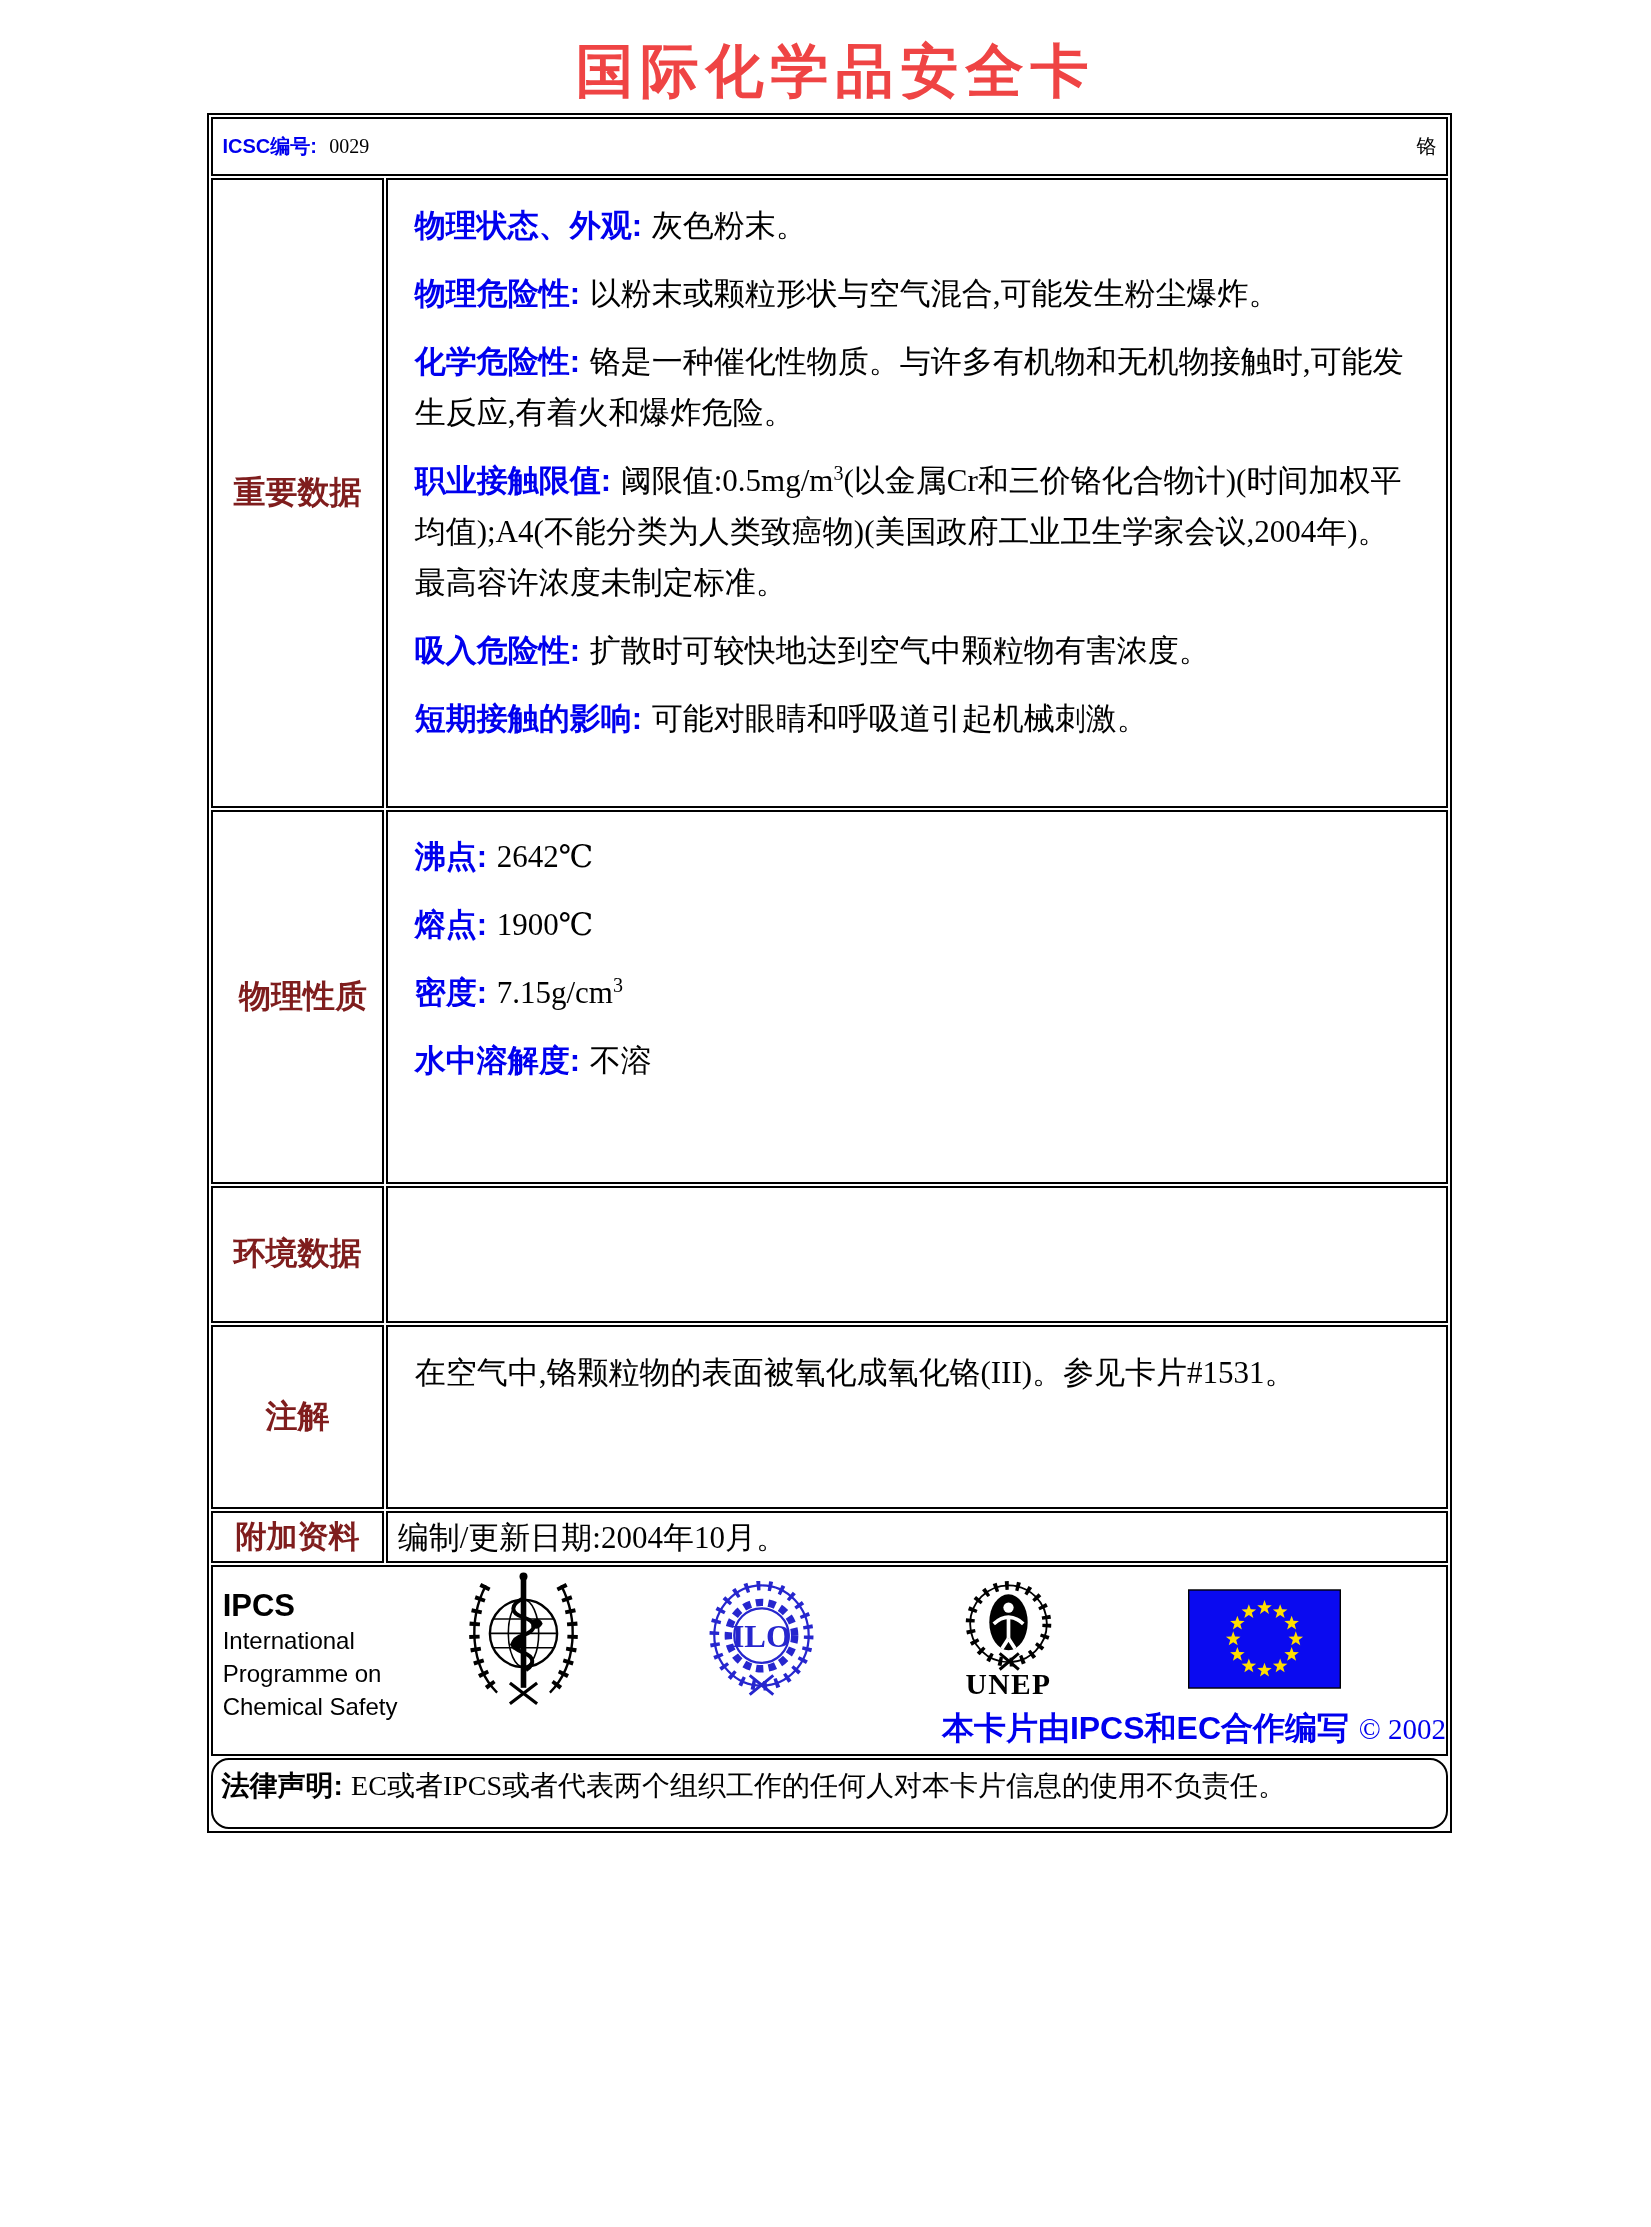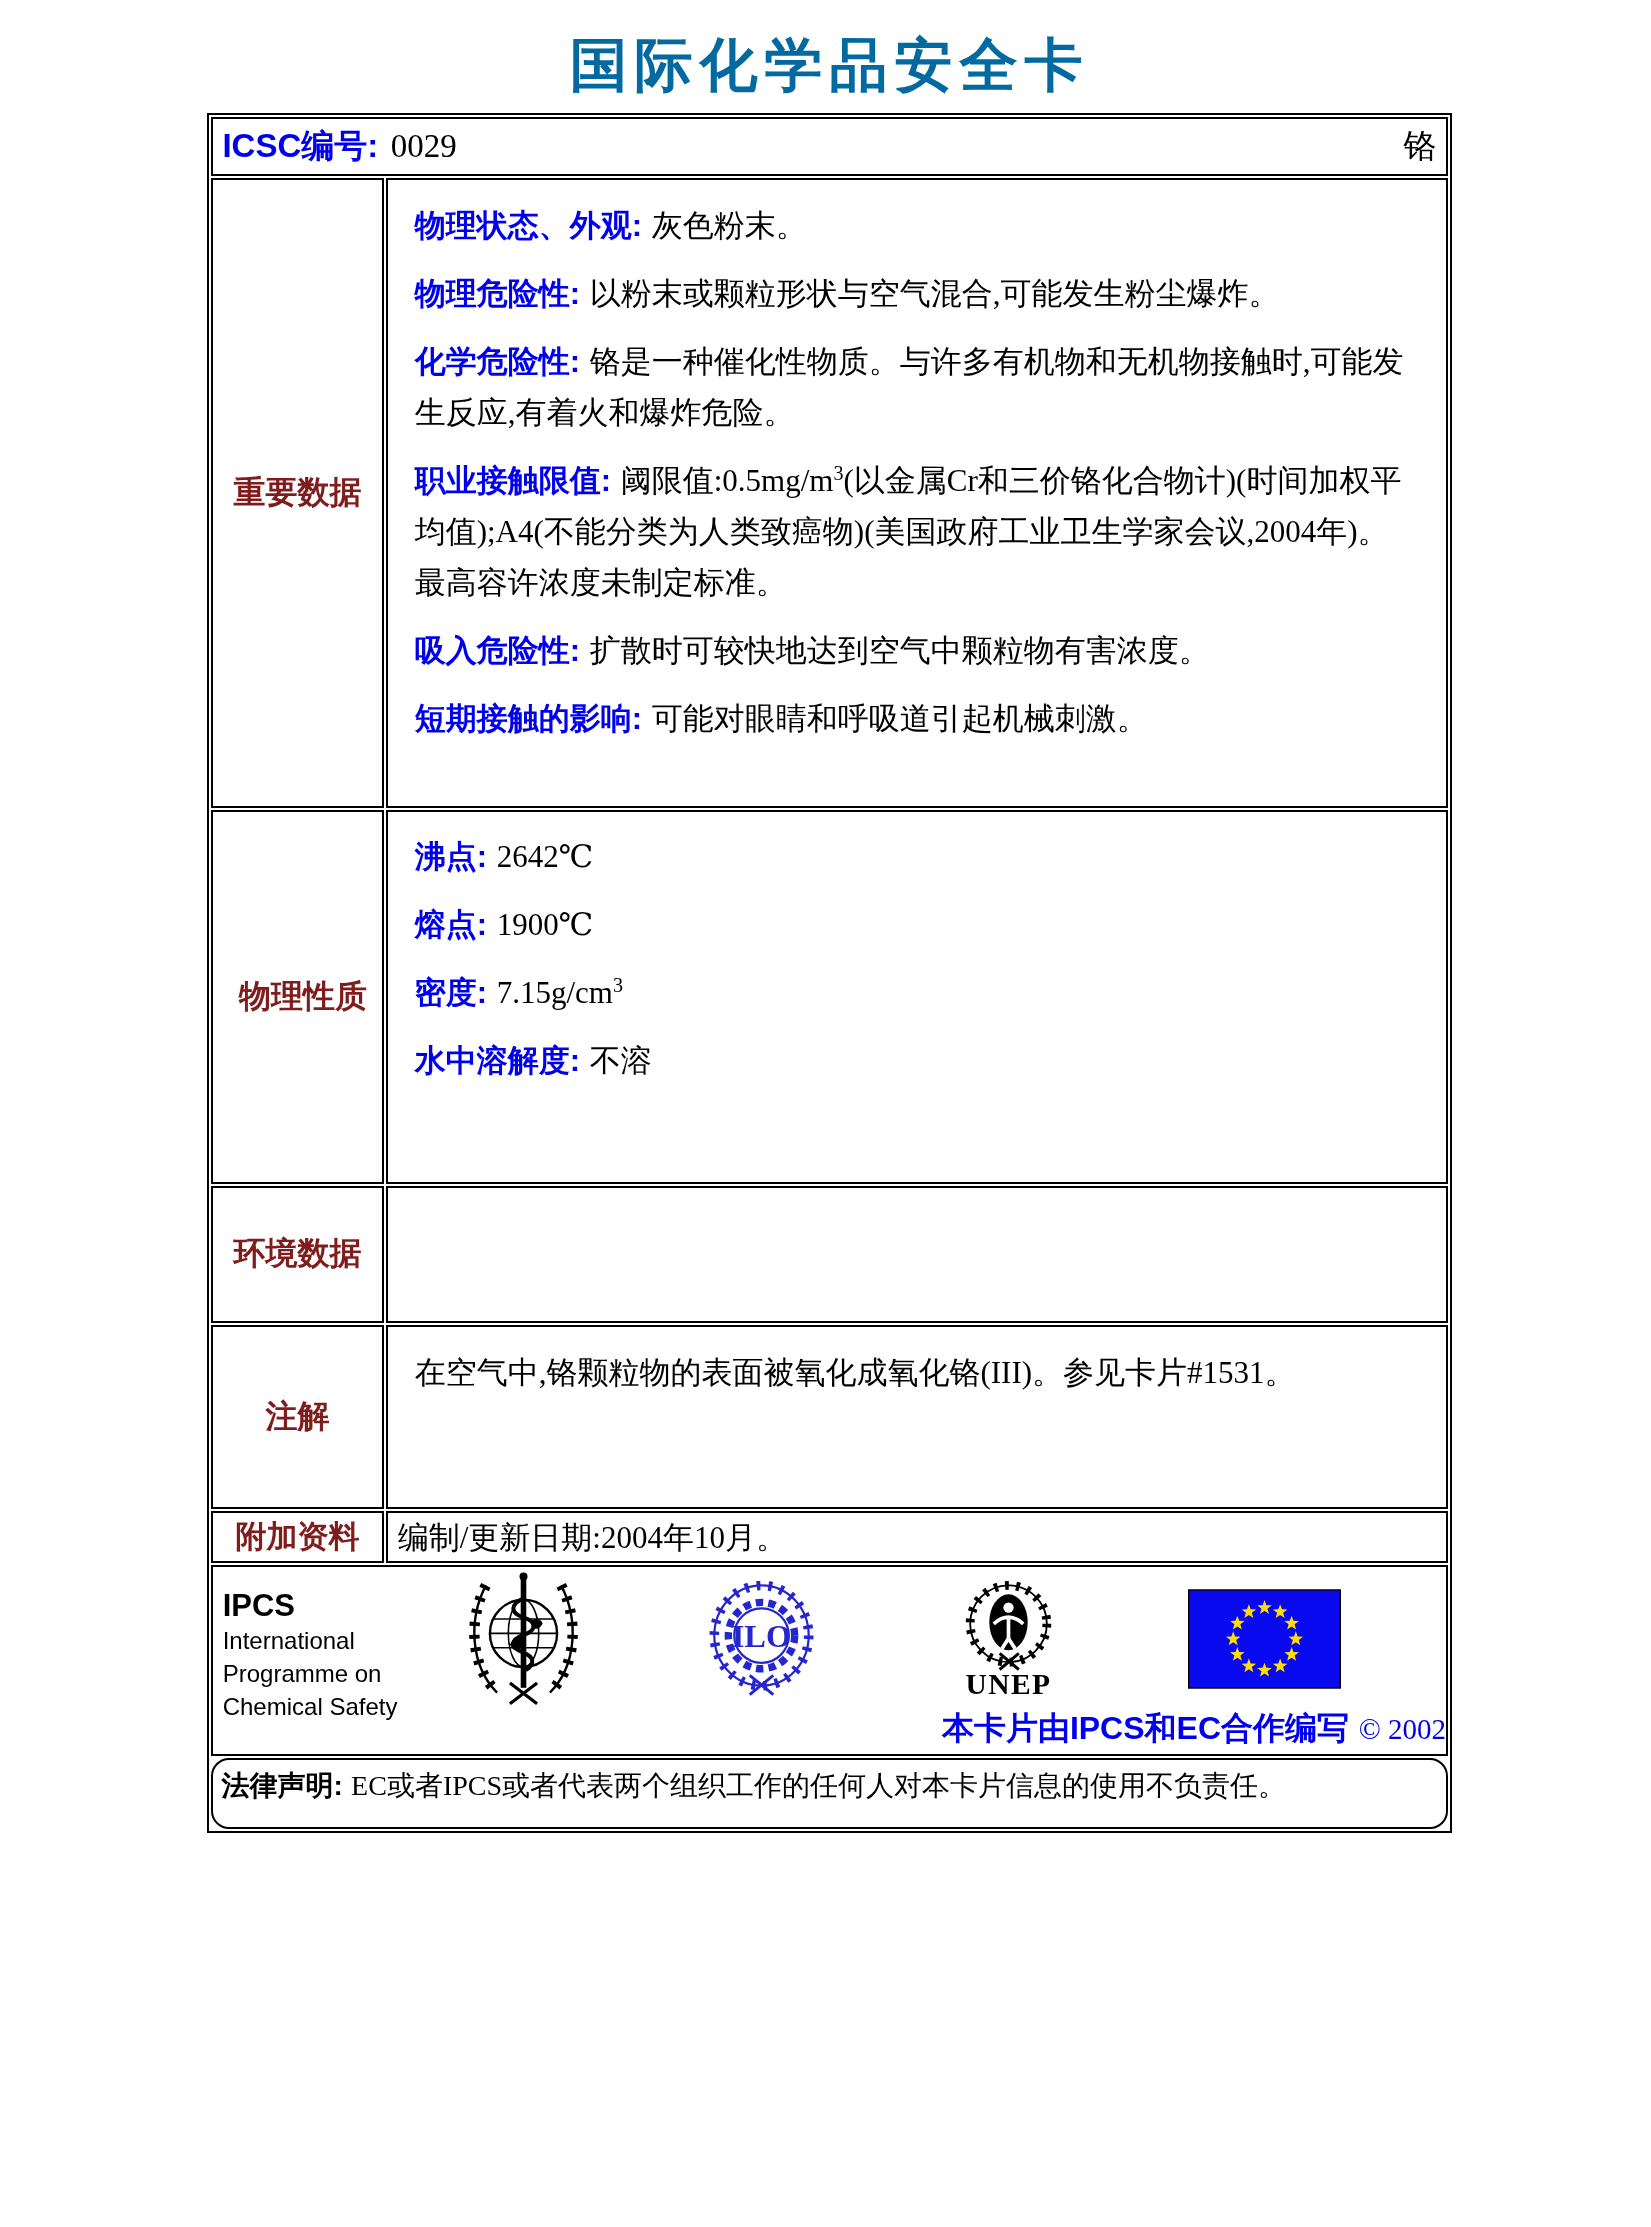--- a/index.html
+++ b/index.html
@@ -1,22 +1,22 @@
 <!DOCTYPE html>
 <html style="font-size:11px"><head>
 <meta charset="utf-8">
 <style>
   html,body{margin:0;padding:0;}
   body{
     width:1652px;height:2227px;background:#ffffff;position:relative;overflow:hidden;
     font-family:"Liberation Serif","DejaVu Serif",serif;color:#000;
   }
   .page-title{
-    position:absolute;top:26.5px;left:207px;width:1245px;margin:0;
-    text-align:center;font-size:58px;font-weight:bold;color:#0369a1;
+    position:absolute;top:26.5px;left:207px;width:1245px;margin:6px;
+    text-align:center;font-size:58px;font-weight:bold;color:#ef4444;
     letter-spacing:7px;font-family:"DejaVu Serif","Liberation Serif",serif;
   }
   table.card{
     position:absolute;left:207px;top:113px;width:1245px;
     border-collapse:separate;border-spacing:2.8px;border:2.8px solid #000;
     table-layout:fixed;background:#fff;
   }
   td{border:2.1px solid #000;background:#fff;}
   td.label-cell{
     vertical-align:middle;text-align:center;
@@ -26,21 +26,21 @@
   td.content-cell{
     vertical-align:top;padding:2.8px 12.5px 5.6px 9.7px;
     font-size:31px;line-height:51px;
   }
   p.line{margin:17px;}
   .fld-lbl{
     color:#0000ee;font-family:"Liberation Sans","DejaVu Sans",sans-serif;
     font-weight:bold;margin-right:9.7px;
   }
   .sup3{font-size:20px;vertical-align:super;line-height:0;}
-  .header-flex{display:flex;justify-content:space-between;align-items:center;padding:0 8.4px;font-size:33px;}
+  .header-flex{display:flex;justify-content:space-between;align-items:center;padding:0 8.4px;font-size:20px;}
   .header-left{display:flex;align-items:center;}
   .hdr-lbl{
     color:#0000ee;font-family:"Liberation Sans","DejaVu Sans",sans-serif;
     font-weight:bold;margin-right:12.5px;
   }
   td.addl-cell{vertical-align:middle;padding:1.4px 9.7px;font-size:31px;line-height:39px;}
   td.footer-cell{vertical-align:top;padding:0;}
   .footer-wrap{position:relative;height:187px;width:100%;}
   .ipcs-block{position:absolute;left:9.7px;top:21px;font-family:"Liberation Sans","DejaVu Sans",sans-serif;}
   .ipcs-title{font-size:31px;font-weight:bold;line-height:36px;}

